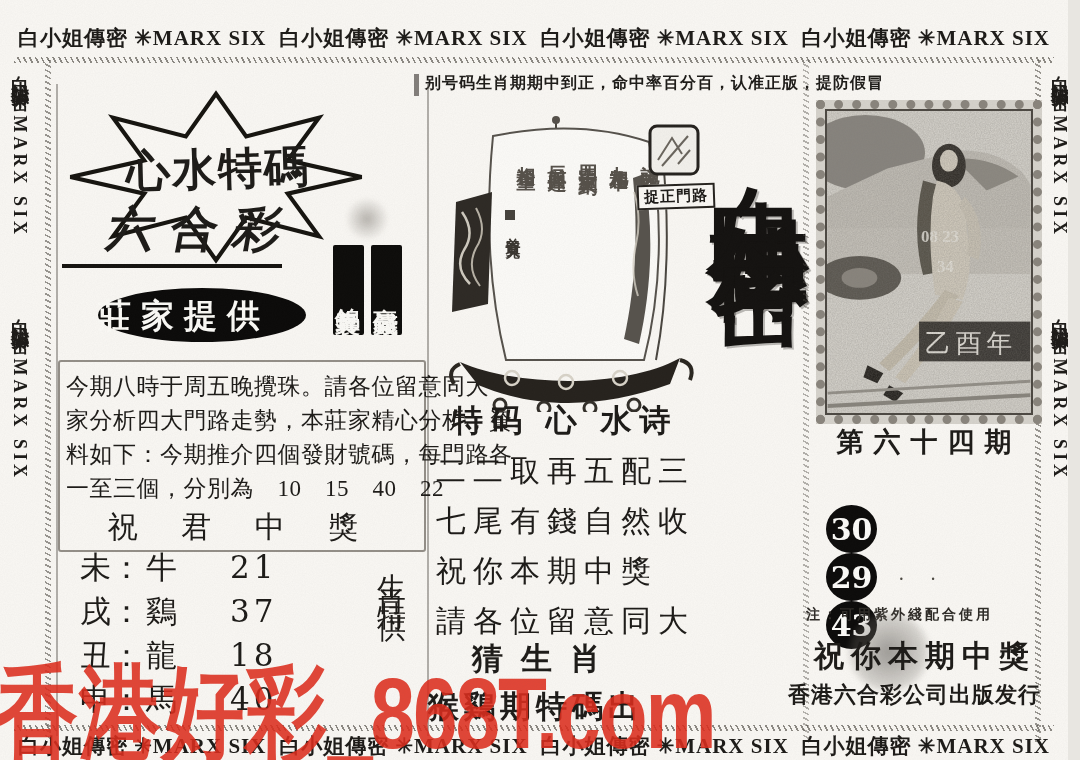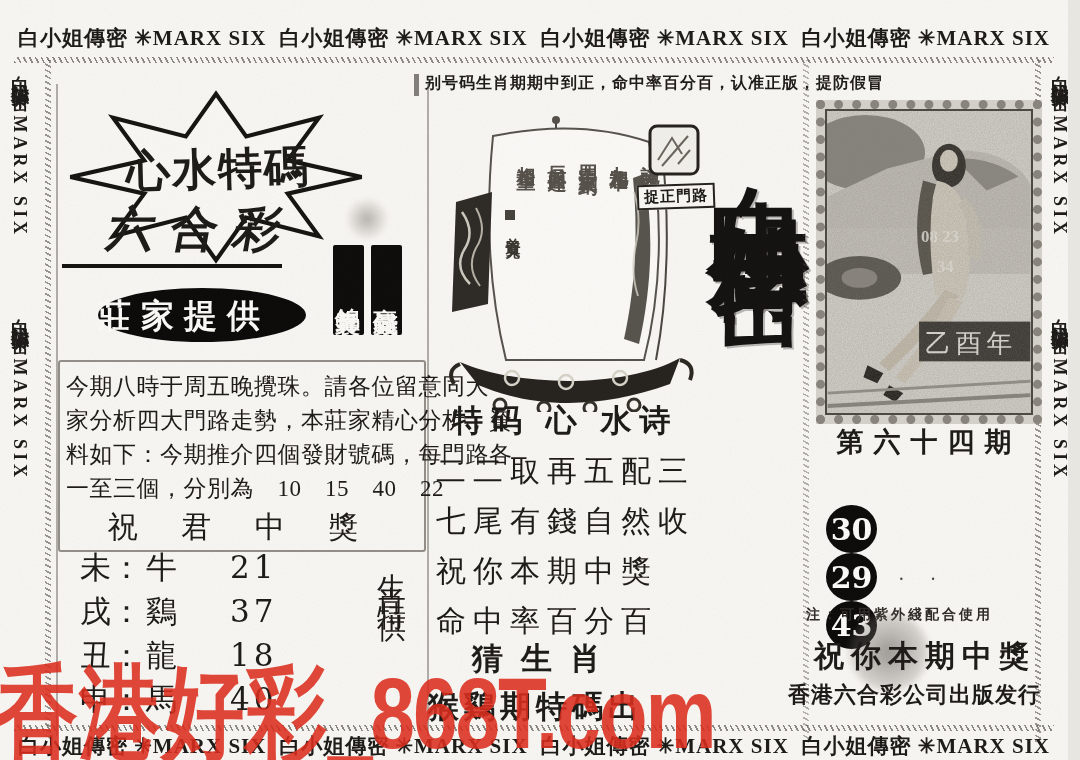--- a/index.html
+++ b/index.html
@@ -186,21 +186,21 @@
         <path d="M30,40 L42,26"></path>
     </g>
   </svg>
   <div class="abs route-label" style="left:637px;top:184px;">捉正門路</div>
 
   <div class="abs poem-title" style="left:452px;top:400px;">特码 心 水诗</div>
   <div class="abs poem" style="left:436px;top:446px;">
     <div>二二取再五配三</div>
     <div>七尾有錢自然收</div>
     <div>祝你本期中獎</div>
-    <div>命中率百分百</div>
+    <div>請各位留意同大</div>
   </div>
   <div class="abs poem-footer" style="left:472px;top:638px;text-align:center;">猜生肖</div>
   <div class="abs bottom-line" style="left:428px;top:686px;">猴鷄期特碼出</div>
 
   <div class="abs big-title" style="left:690px;top:106px;height:590px;">白小姐傳密</div>
   <div class="abs sq-v" style="left:803px;top:60px;height:682px;opacity:.4;"></div>
 
   <div class="abs photo-frame" style="left:816px;top:100px;">
     <div class="photo-inner">
       <svg width="204" height="302" viewBox="0 0 204 304">

